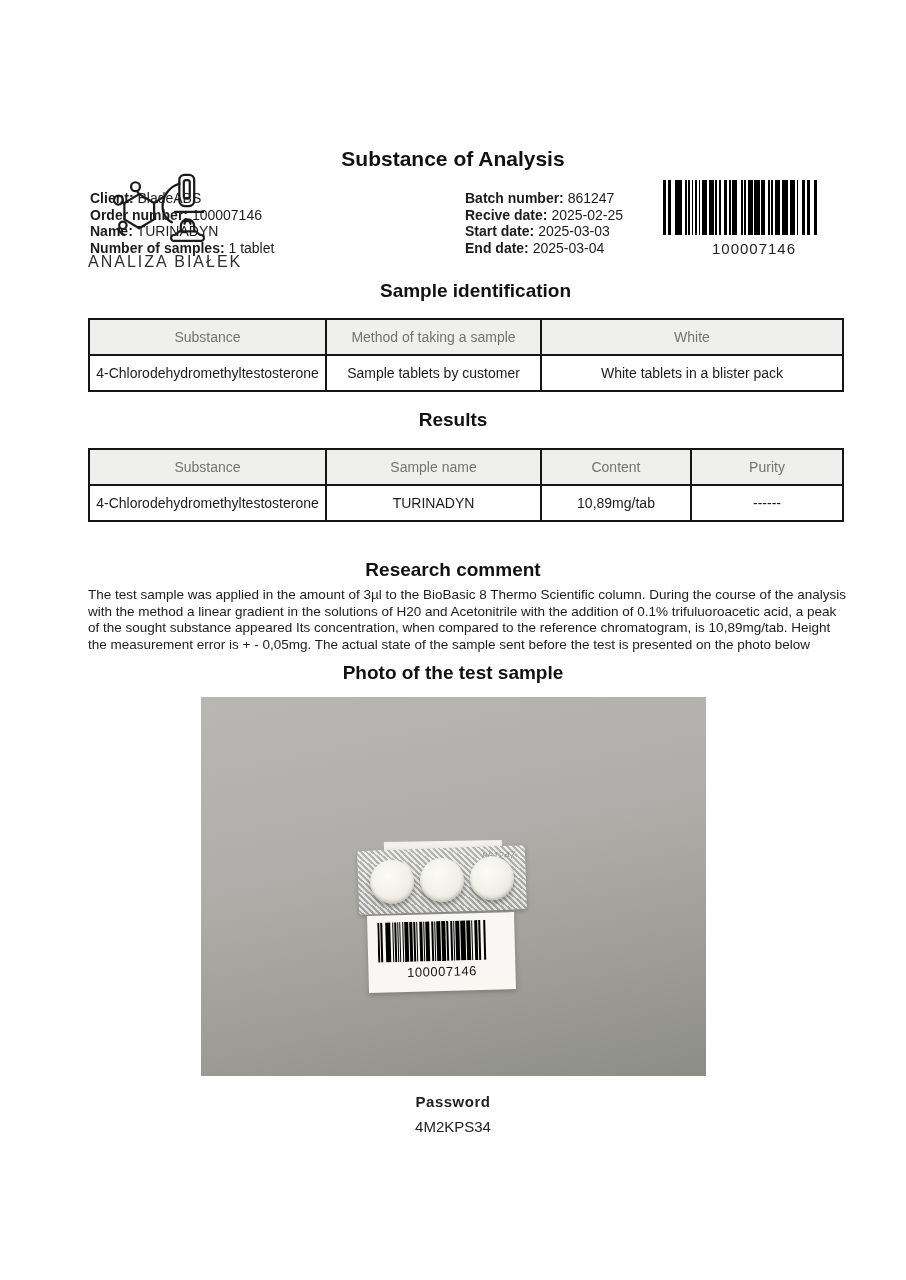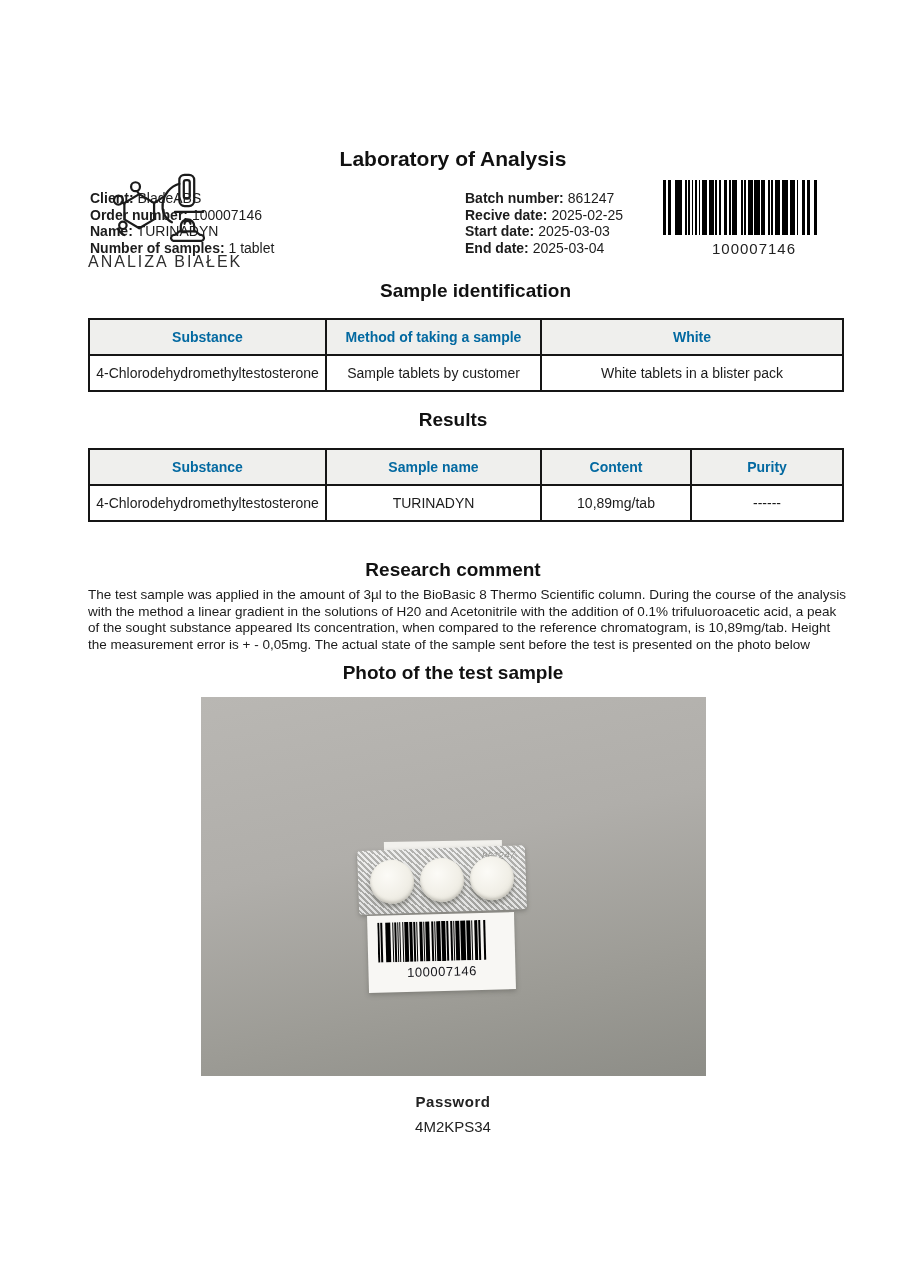--- a/index.html
+++ b/index.html
@@ -26,21 +26,21 @@
 
   
   .info{margin:19px 64px 0 90px;display:flex;font-size:14px;line-height:16.5px;}
   .info-col-left{width:375px;flex:0 0 auto;}
   .info-col-right{flex:1;}
   .info-row b{font-weight:bold;}
 
   
   table{border-collapse:collapse;margin-left:88px;margin-right:64px;width:754px;table-layout:fixed;}
   th,td{border:2px solid #151515;height:32px;text-align:center;font-size:14px;padding:1px 4px;overflow:hidden;}
-  th{background:#efefed;font-weight:bold;color:#0369a1;}
+  th{background:#efefed;font-weight:normal;color:#737373;}
   td{background:#ffffff;}
 
   .mt-sid{margin-top:24px;padding-left:45px;}
   .mt-t1{margin-top:16px;}
   .mt-res{margin-top:17px;}
   .mt-t2{margin-top:17px;}
   .mt-rc{margin-top:37px;}
 
   
   .comment{margin:6px 58px 0 88px;font-size:13.5px;line-height:16.5px;color:#1b1b1b;}
@@ -107,21 +107,21 @@
       </svg>
     </span>
     <div class="logo-text">ANALIZA BIAŁEK</div>
   </div>
 
   <div class="barcode-block">
     <div class="barcode" id="main-barcode"><i style="width: 3.4px; margin-right: 1.7px;"></i><i style="width: 3.4px; margin-right: 3.4px;"></i><i style="width: 6.8px; margin-right: 3.4px;"></i><i style="width: 1.7px; margin-right: 1.7px;"></i><i style="width: 1.7px; margin-right: 1.7px;"></i><i style="width: 1.7px; margin-right: 1.7px;"></i><i style="width: 1.7px; margin-right: 1.7px;"></i><i style="width: 1.7px; margin-right: 1.7px;"></i><i style="width: 5.1px; margin-right: 1.7px;"></i><i style="width: 5.1px; margin-right: 1.7px;"></i><i style="width: 1.7px; margin-right: 1.7px;"></i><i style="width: 1.7px; margin-right: 3.4px;"></i><i style="width: 3.4px; margin-right: 1.7px;"></i><i style="width: 1.7px; margin-right: 1.7px;"></i><i style="width: 5.1px; margin-right: 3.4px;"></i><i style="width: 1.7px; margin-right: 1.7px;"></i><i style="width: 1.7px; margin-right: 1.7px;"></i><i style="width: 5.1px; margin-right: 1.7px;"></i><i style="width: 5.1px; margin-right: 1.7px;"></i><i style="width: 3.4px; margin-right: 3.4px;"></i><i style="width: 1.7px; margin-right: 1.7px;"></i><i style="width: 1.7px; margin-right: 1.7px;"></i><i style="width: 5.1px; margin-right: 1.7px;"></i><i style="width: 6.8px; margin-right: 1.7px;"></i><i style="width: 5.1px; margin-right: 1.7px;"></i><i style="width: 1.7px; margin-right: 3.4px;"></i><i style="width: 3.4px; margin-right: 1.7px;"></i><i style="width: 3.4px; margin-right: 3.4px;"></i><i style="width: 3.4px; margin-right: 0px;"></i></div>
     <div class="barcode-num">100007146</div>
   </div>
 
-  <h1>Laboratory of Analysis</h1>
+  <h1>Substance of Analysis</h1>
 
   <div class="info">
     <div class="info-col-left">
       <div class="info-row"><b>Client:</b> <span>BladeABS</span></div>
       <div class="info-row"><b>Order number:</b>&nbsp;<span>100007146</span></div>
       <div class="info-row"><b>Name:</b>&nbsp;<span>TURINADYN</span></div>
       <div class="info-row"><b>Number of samples:</b> <span>1 tablet</span></div>
     </div>
     <div class="info-col-right">
       <div class="info-row"><b>Batch number:</b> <span>861247</span></div>

